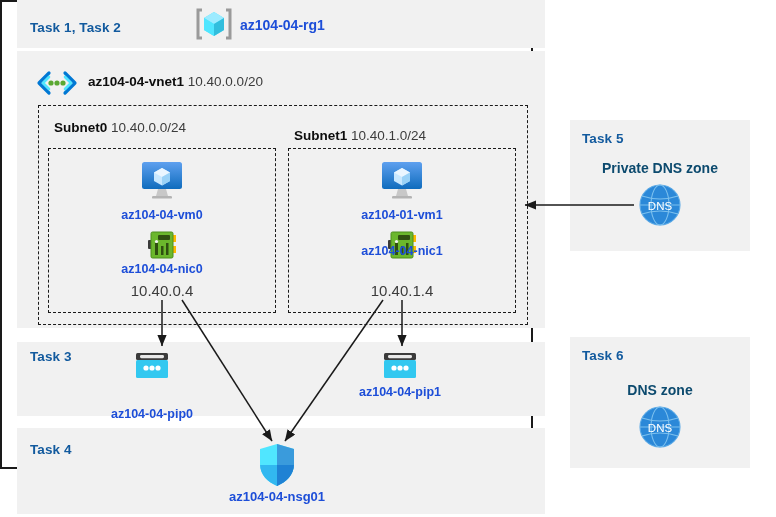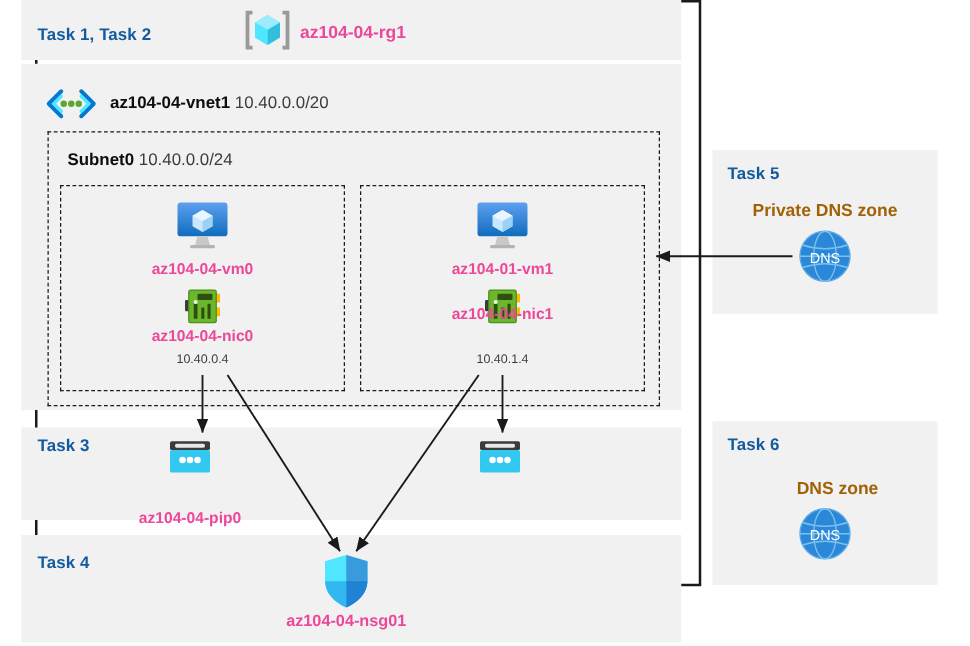--- a/index.html
+++ b/index.html
@@ -1,47 +1,47 @@
 <!DOCTYPE html>
 <html><head>
 <meta charset="utf-8">
 <style>
   html,body{margin:0;padding:0;background:#ffffff;}
   body{
     width:776px;height:517px;position:relative;overflow:hidden;
     font-family:"Liberation Sans", sans-serif;
     -webkit-font-smoothing:antialiased;
   }
-  .stage{position:absolute;left:0;top:0;width:674px;height:517px;padding-left:28px;}
+  .stage{position:absolute;left:0;top:0;width:674px;height:517px;}
 
   
   .panel{position:absolute;background:#f1f1f1;}
   #rg-panel{left:17px;top:0px;width:528px;height:48px;}
   #vnet-outer{left:12px;top:48px;width:533px;height:469px;
               border:2px solid #1a1a1a;box-sizing:border-box;background:#ffffff;}
   #vnet-gray{position:absolute;left:17px;top:51px;width:528px;height:277px;background:#f1f1f1;}
   #task3-panel{left:17px;top:342px;width:528px;height:74px;}
   #task4-panel{left:17px;top:428px;width:528px;height:86px;}
   #task5-panel{left:570px;top:120px;width:180px;height:131px;}
   #task6-panel{left:570px;top:337px;width:180px;height:131px;}
 
   
   .dashed{position:absolute;border:1.6px dashed #1a1a1a;box-sizing:border-box;}
   #subnets-container{left:38px;top:105px;width:490px;height:220px;}
   #subnet0-box{left:48px;top:148px;width:228px;height:165px;}
   #subnet1-box{left:288px;top:148px;width:228px;height:165px;}
 
   
   .task-label{position:absolute;color:#125a9e;font-weight:bold;font-size:13.5px;letter-spacing:.1px;}
-  .node-label{position:absolute;color:#ec4899;font-weight:bold;font-size:12.5px;text-align:center;white-space:nowrap;}
-  .node-sub{position:absolute;color:#3c3c3c;font-weight:normal;font-size:10px;text-align:center;white-space:nowrap;}
+  .node-label{position:absolute;color:#1d4ed8;font-weight:bold;font-size:12.5px;text-align:center;white-space:nowrap;}
+  .node-sub{position:absolute;color:#3c3c3c;font-weight:normal;font-size:15px;text-align:center;white-space:nowrap;}
   .hdr{position:absolute;white-space:nowrap;font-size:13.5px;color:#0d0d0d;}
   .hdr b{font-weight:bold;margin-top:36px;}
   .hdr .cidr{font-weight:normal;color:#3c3c3c;}
-  .title-bold{position:absolute;font-weight:bold;font-size:14px;color:#a16207;white-space:nowrap;text-align:center;}
+  .title-bold{position:absolute;font-weight:bold;font-size:14px;color:#0c4a6e;white-space:nowrap;text-align:center;}
 
   
   .icon{position:absolute;}
 
   
   .rg-ico{width:36px;height:34px;}
   
   .vnet-ico{width:42px;height:26px;}
   
   .vm-ico{width:44px;height:40px;}
@@ -132,20 +132,24 @@
       <rect x="12" y="5" width="12" height="5" rx="1" fill="#2f4f10"></rect>
       <rect x="9" y="13" width="3" height="12" fill="#2f4f10"></rect>
       <rect x="15" y="16" width="2.5" height="9" fill="#2f4f10"></rect>
       <rect x="20" y="13" width="2.5" height="12" fill="#2f4f10"></rect>
       <circle cx="10.5" cy="11.5" r="1.6" fill="#f2f2f2"></circle>
     </svg>
   </div>
   <div class="node-label" style="left:106px;top:262px;width:112px;">az104-04-nic0</div>
   <div class="node-sub" style="left:106px;top:282px;width:112px;">10.40.0.4</div>
 
+  <div class="hdr" style="left:294px;top:128px;">
+    <b>Subnet1</b>
+    <span class="cidr">10.40.1.0/24</span>
+  </div>
   <div class="dashed" id="subnet1-box"></div>
 
   <div class="icon vm-ico" style="left:380px;top:160px;">
     <svg viewBox="0 0 44 40" width="44" height="40">
       <defs>
         <linearGradient id="vmg1" x1="0" y1="0" x2="0" y2="1">
           <stop offset="0" stop-color="#5ea0ef"></stop>
             <stop offset="1" stop-color="#0f6cbd"></stop>
         </linearGradient>
       </defs>
@@ -194,20 +198,21 @@
   <div class="icon pip-ico" style="left:383px;top:352px;">
     <svg viewBox="0 0 34 28" width="34" height="28">
       <rect x="1" y="1" width="32" height="7" rx="1.5" fill="#3b3b3b"></rect>
       <rect x="5" y="3" width="24" height="3.2" rx="1.4" fill="#e8e8e8"></rect>
       <rect x="1" y="8" width="32" height="18" rx="1.5" fill="#32c8f0"></rect>
       <circle cx="11" cy="16" r="2.6" fill="#ffffff"></circle>
       <circle cx="17" cy="16" r="2.6" fill="#ffffff"></circle>
       <circle cx="23" cy="16" r="2.6" fill="#ffffff"></circle>
     </svg>
   </div>
+  <div class="node-label" style="left:340px;top:385px;width:120px;">az104-04-pip1</div>
 
   <div class="panel" id="task4-panel"></div>
   <div class="task-label" style="left:30px;top:442px;">Task 4</div>
 
   <div class="icon nsg-ico" style="left:258px;top:443px;">
     <svg viewBox="0 0 38 44" width="38" height="44">
       <path d="M19 1 L36 6 L36 21 C36 32 28 39 19 43 C10 39 2 32 2 21 L2 6 Z" fill="#50e6ff"></path>
       <path d="M19 1 L36 6 L36 21 C36 32 28 39 19 43 Z" fill="#3a9bdc"></path>
       <path d="M19 22 L36 22 L36 21 C36 32 28 39 19 43 Z" fill="#1f82d4"></path>
       <path d="M19 22 L2 22 L2 21 C2 32 10 39 19 43 Z" fill="#32b8f0"></path>
@@ -225,21 +230,21 @@
       <ellipse cx="22" cy="22" rx="9" ry="20" fill="none" stroke="#7cc0ee" stroke-width="1.1"></ellipse>
       <line x1="2" y1="22" x2="42" y2="22" stroke="#7cc0ee" stroke-width="1.1"></line>
       <path d="M4 13 Q22 19 40 13" fill="none" stroke="#7cc0ee" stroke-width="1.1"></path>
       <path d="M4 31 Q22 25 40 31" fill="none" stroke="#7cc0ee" stroke-width="1.1"></path>
       <text x="22" y="27" font-family="Liberation Sans, sans-serif" font-size="11.5" fill="#ffffff" text-anchor="middle">DNS</text>
     </svg>
   </div>
 
   <div class="panel" id="task6-panel"></div>
   <div class="task-label" style="left:582px;top:348px;">Task 6</div>
-  <div class="title-bold" style="left:570px;top:382px;width:180px;margin-left:10px;">DNS zone</div>
+  <div class="title-bold" style="left:570px;top:382px;width:180px;">DNS zone</div>
   <div class="icon dns-ico" style="left:638px;top:405px;">
     <svg viewBox="0 0 44 44" width="44" height="44">
       <circle cx="22" cy="22" r="20" fill="#2b88d8"></circle>
       <ellipse cx="22" cy="22" rx="20" ry="20" fill="none" stroke="#5aa9e6" stroke-width="1.1"></ellipse>
       <ellipse cx="22" cy="22" rx="9" ry="20" fill="none" stroke="#7cc0ee" stroke-width="1.1"></ellipse>
       <line x1="2" y1="22" x2="42" y2="22" stroke="#7cc0ee" stroke-width="1.1"></line>
       <path d="M4 13 Q22 19 40 13" fill="none" stroke="#7cc0ee" stroke-width="1.1"></path>
       <path d="M4 31 Q22 25 40 31" fill="none" stroke="#7cc0ee" stroke-width="1.1"></path>
       <text x="22" y="27" font-family="Liberation Sans, sans-serif" font-size="11.5" fill="#ffffff" text-anchor="middle">DNS</text>
     </svg>

